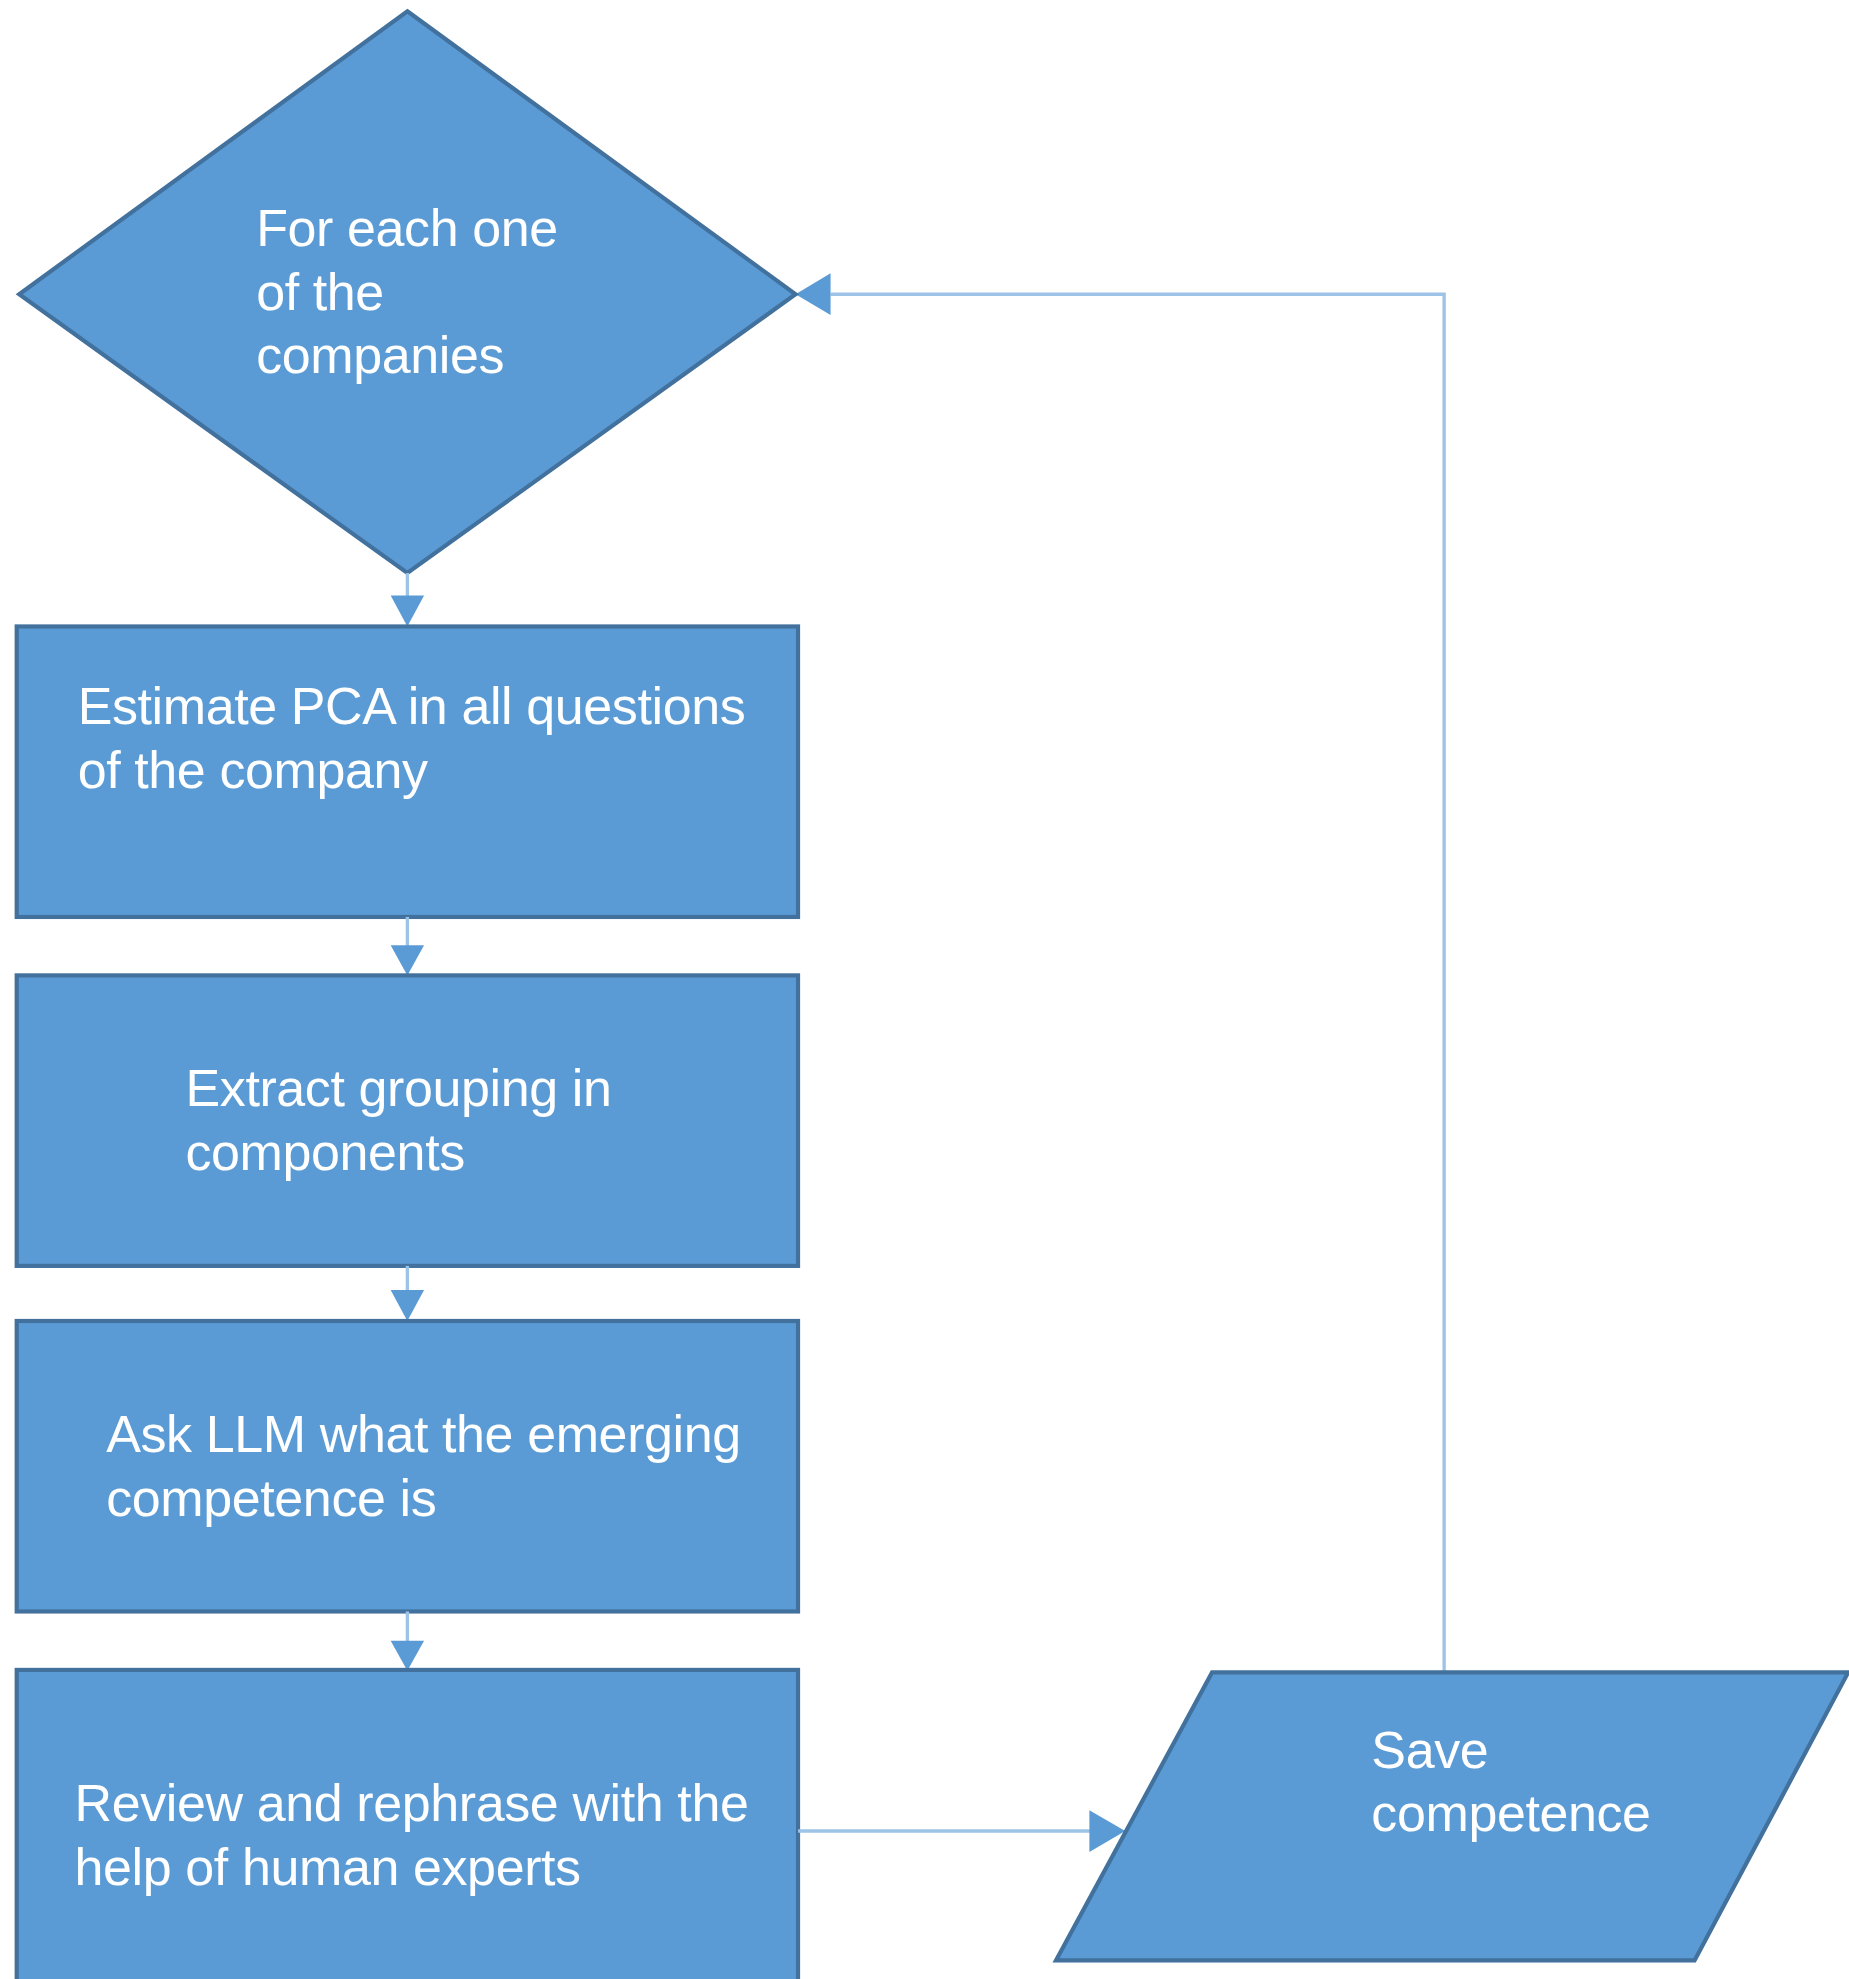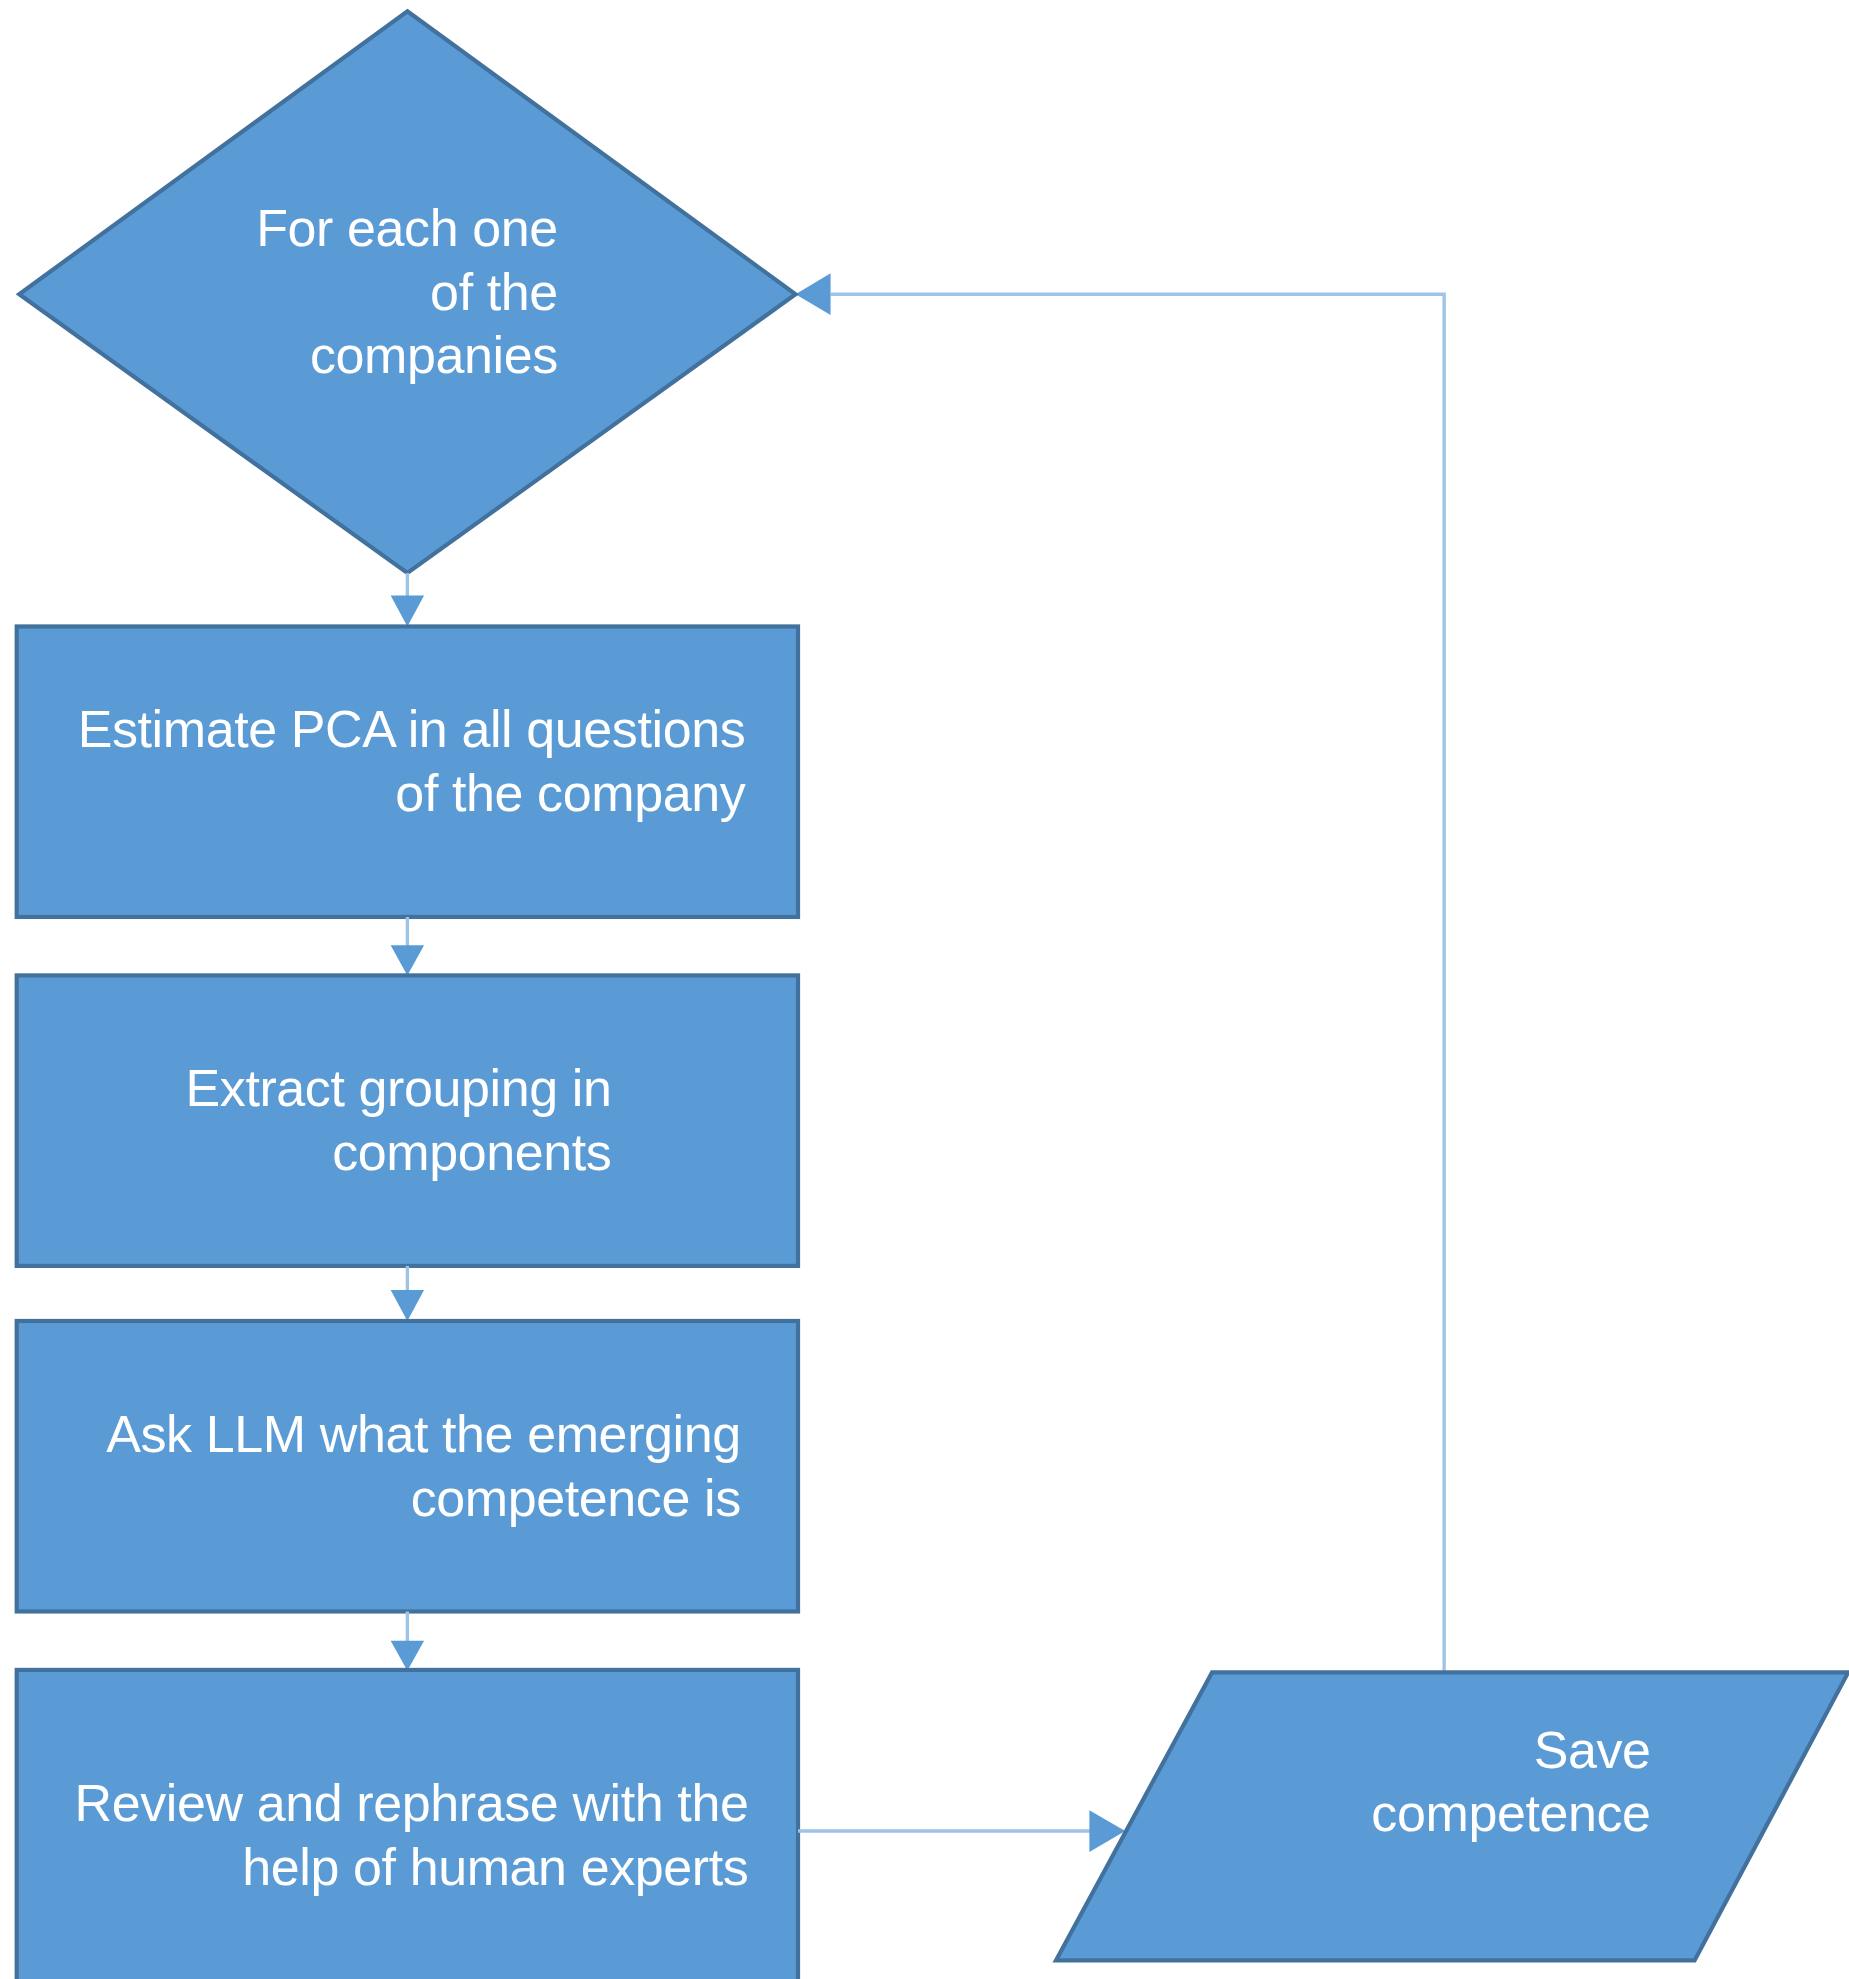--- a/index.html
+++ b/index.html
@@ -22,40 +22,40 @@
     top: 0;
     left: 0;
     width: 1849px;
     height: 1980px;
   }
   .node-label {
     position: absolute;
     display: flex;
     align-items: center;
     justify-content: center;
-    text-align: right;
+    text-align: left;
     color: #ffffff;
     font-family: "Liberation Sans", sans-serif;
     font-size: 52px;
     line-height: 1.22;
     letter-spacing: -0.4px;
     white-space: pre-line;
     pointer-events: none;
   }
   
   #label-decision {
     left: 125px;
     top: 124px;
     width: 564px;
     height: 337px;
   }
   
   #label-proc-1 {
     left: 25px;
-    top: 616px;
+    top: 593px;
     width: 773px;
     height: 291px;
   }
   #label-proc-2 {
     left: 12px;
     top: 975px;
     width: 773px;
     height: 291px;
   }
   #label-proc-3 {

